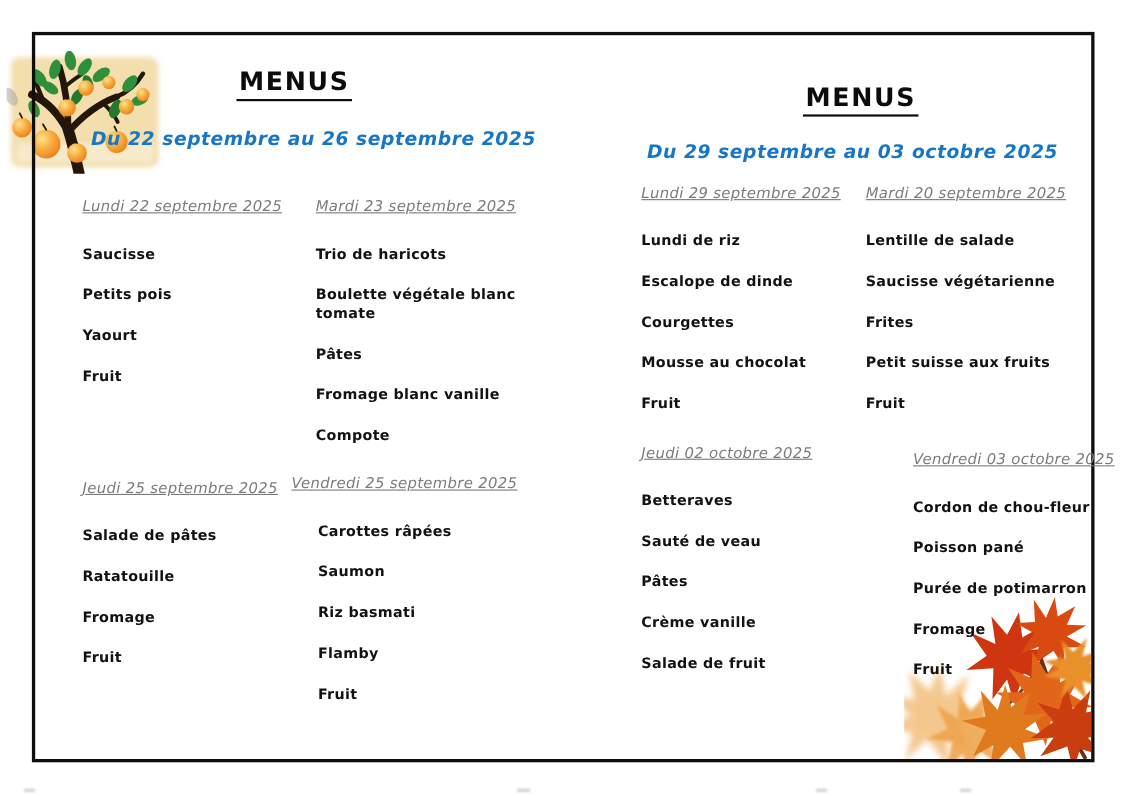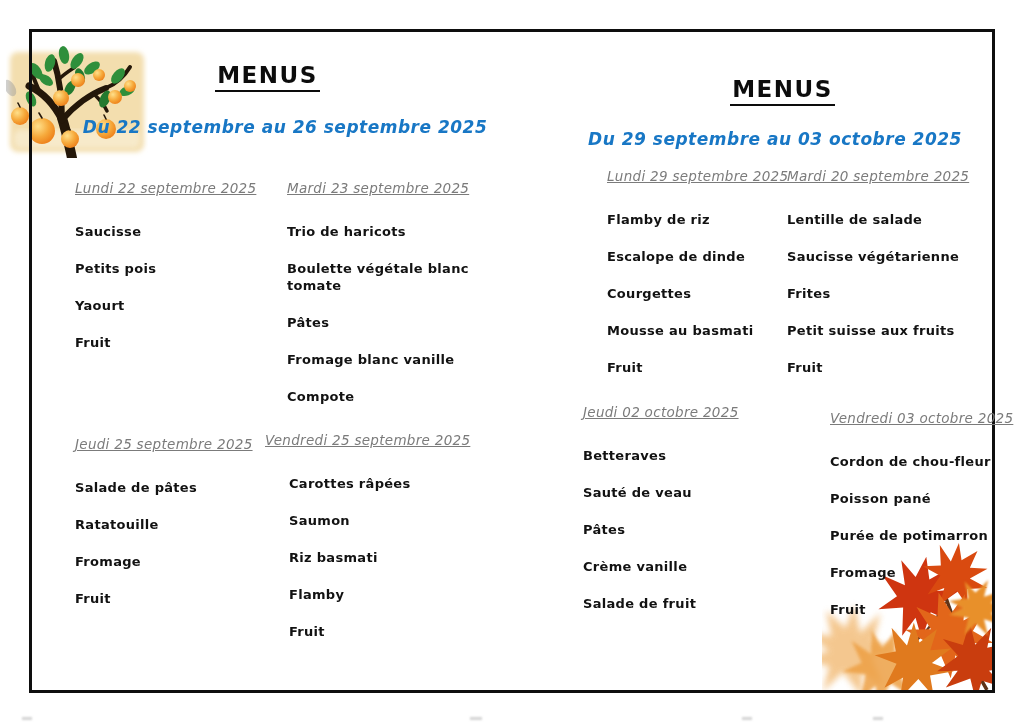--- a/index.html
+++ b/index.html
@@ -172,26 +172,26 @@
   <div class="menu-item">Riz basmati</div>
   <div class="menu-item">Flamby</div>
   <div class="menu-item">Fruit</div>
 </div>
 
 <div class="menu-title" style="left:695px;top:76px;width:175px;">
   <span>MENUS</span>
 </div>
 <div class="date-range" style="left:565px;top:129px;width:420px;">Du 29 septembre au 03 octobre 2025</div>
 
-<div class="day" style="left:583px;top:168px;margin-left:24px;">
+<div class="day" style="left:583px;top:168px;">
   <div class="day-header">Lundi 29 septembre 2025</div>
-  <div class="menu-item">Flamby de riz</div>
+  <div class="menu-item">Lundi de riz</div>
   <div class="menu-item">Escalope de dinde</div>
   <div class="menu-item">Courgettes</div>
-  <div class="menu-item">Mousse au basmati</div>
+  <div class="menu-item">Mousse au chocolat</div>
   <div class="menu-item">Fruit</div>
 </div>
 
 <div class="day" style="left:787px;top:168px;">
   <div class="day-header">Mardi 20 septembre 2025</div>
   <div class="menu-item">Lentille de salade</div>
   <div class="menu-item">Saucisse végétarienne</div>
   <div class="menu-item">Frites</div>
   <div class="menu-item">Petit suisse aux fruits</div>
   <div class="menu-item">Fruit</div>

